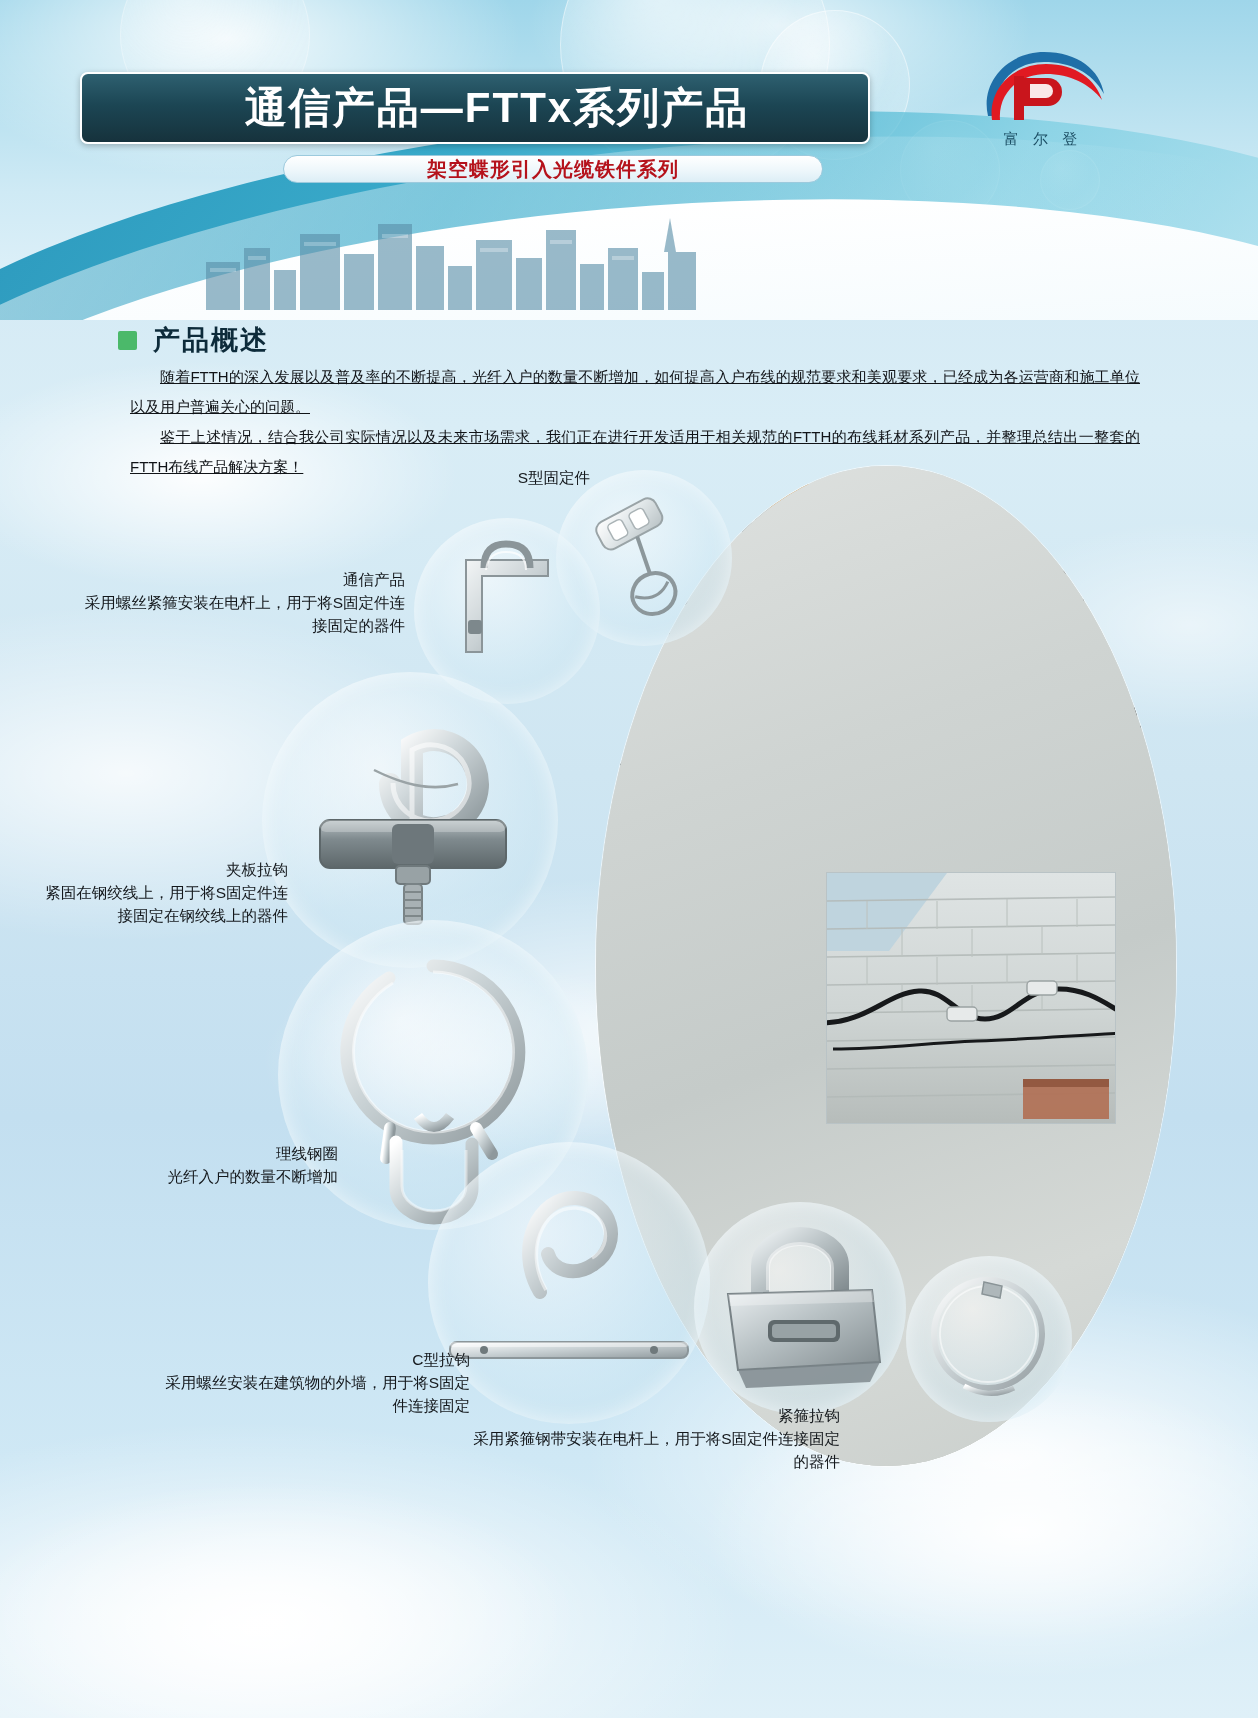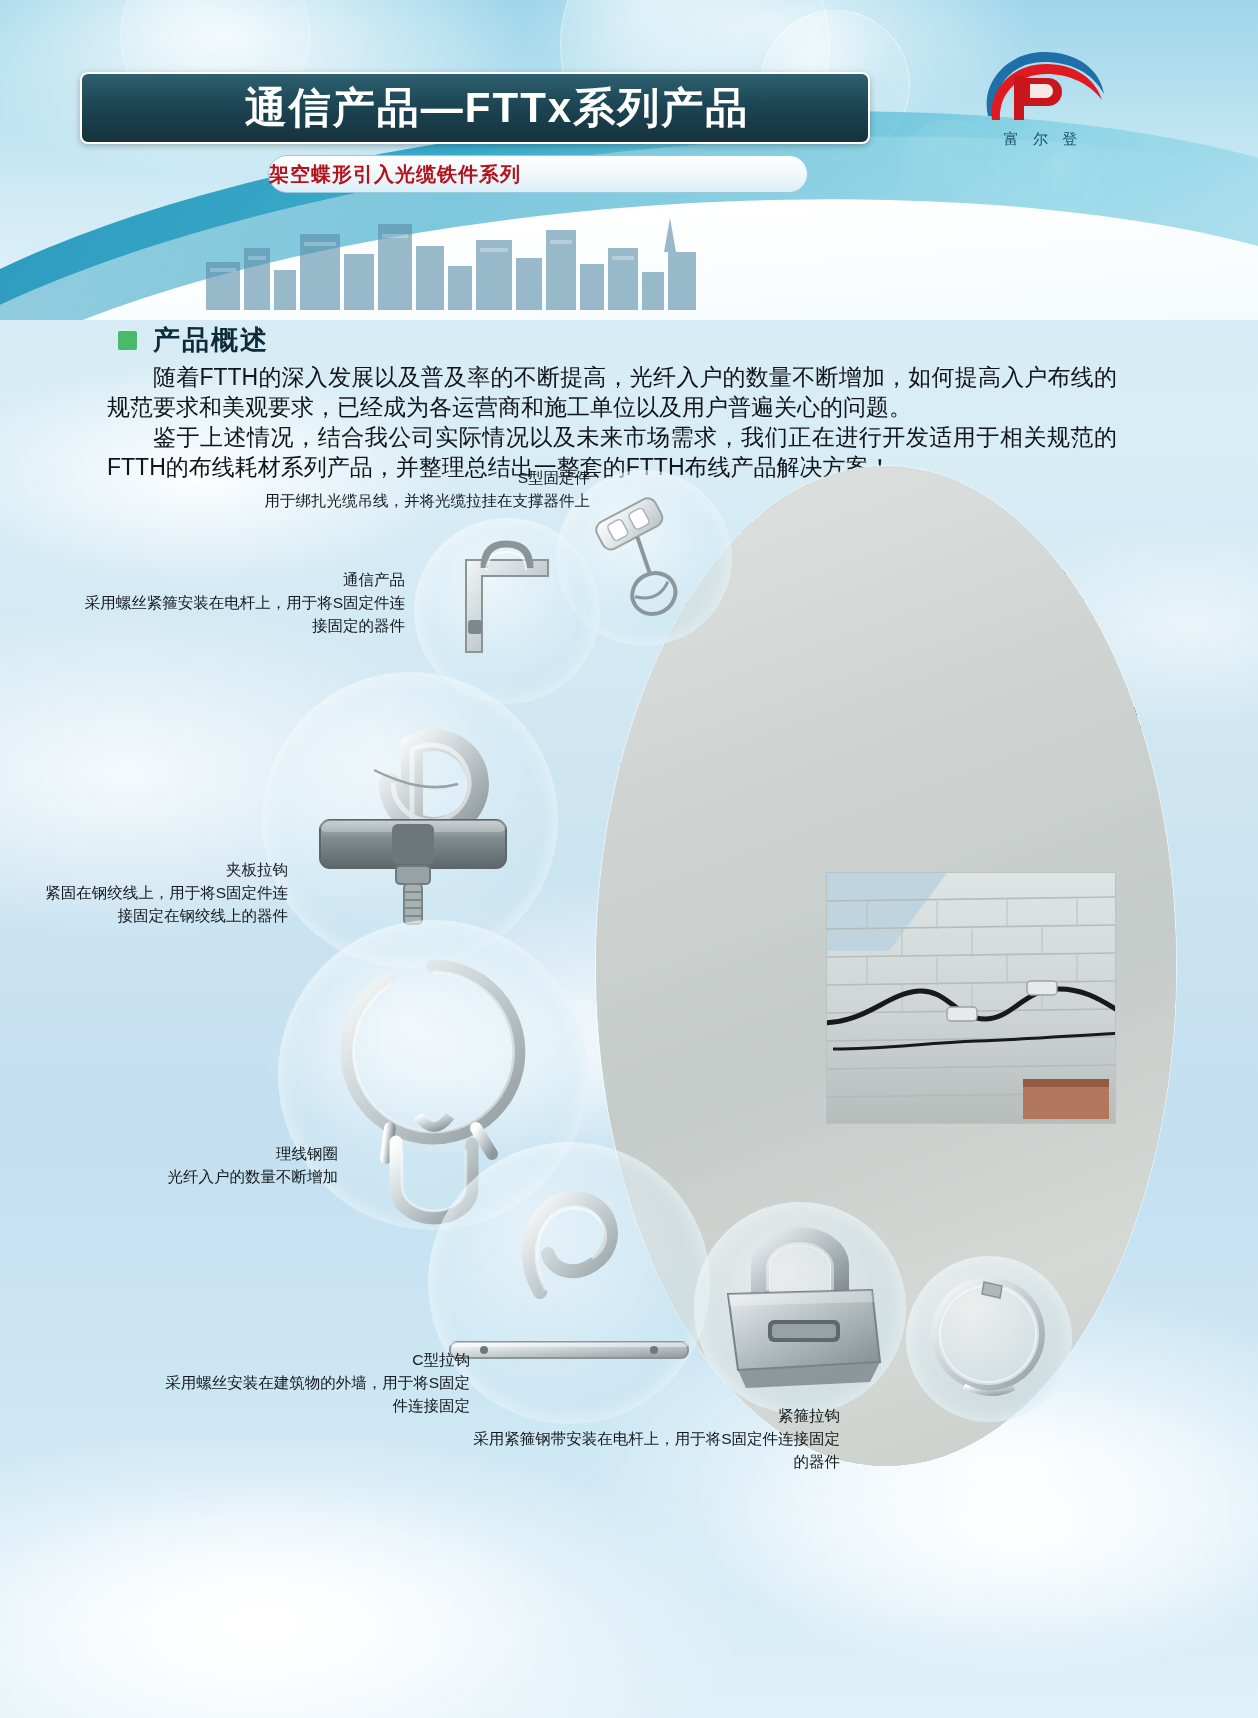--- a/index.html
+++ b/index.html
@@ -110,29 +110,30 @@
   .title-plate .title-text {
     color: #ffffff;
     font-size: 42px;
     font-weight: bold;
     letter-spacing: 2px;
     white-space: nowrap;
     margin-left: 44px;
   }
   .subtitle-plate {
     position: absolute;
-    left: 268px;
+    left: 283px;
     top: 155px;
     width: 540px;
-    height: 38px;
+    height: 28px;
     border-radius: 19px;
     background: linear-gradient(180deg, #ffffff 0%, #eef7fb 55%, #dceef6 100%);
     border: 1px solid #9ccadd;
     display: flex;
     align-items: center;
+    justify-content: center;
   }
   .subtitle-plate .subtitle-text {
     color: #b5121b;
     font-size: 20px;
     font-weight: bold;
     letter-spacing: 1px;
     white-space: nowrap;
   }
 
   .logo-wrap {
@@ -168,27 +169,28 @@
   }
   .section-title {
     font-size: 27px;
     font-weight: bold;
     color: #0d2b3a;
     letter-spacing: 2px;
   }
 
   .body-text {
     position: absolute;
-    left: 107px;
+    left: 130px;
     top: 362px;
     width: 1010px;
-    font-size: 23px;
+    font-size: 15px;
     line-height: 30px;
     color: #111418;
     text-align: justify;
+    text-decoration: underline;
   }
   .body-text p { margin: 0; text-indent: 2em; }
 
   
   .photo-oval {
     position: absolute;
     left: 596px;
     top: 466px;
     width: 580px;
     height: 1000px;
@@ -475,21 +477,20 @@
         <rect x="70" y="42" width="16" height="18" rx="4" fill="#ffffff" stroke="#aab3b6" stroke-width="1.5"></rect>
         <rect x="94" y="42" width="16" height="18" rx="4" fill="#ffffff" stroke="#aab3b6" stroke-width="1.5"></rect>
         <path d="M92 66 L86 104" stroke="#8c979b" stroke-width="4" fill="none"></path>
         <ellipse cx="80" cy="124" rx="22" ry="20" fill="none" stroke="#8c979b" stroke-width="4"></ellipse>
         <path d="M62 118 q18 16 36 2" stroke="#8c979b" stroke-width="3" fill="none"></path>
       </g>
     </svg>
   </div>
   <div class="caption cap-right" style="left:190px; top:466px; width:400px;">
     <div class="cap-title">S型固定件</div>
-    <div>用于绑扎光缆吊线，并将光缆拉挂在支撑器件上</div>
   </div>
 
   <div class="prod-circle" style="left:414px; top:518px; width:186px; height:186px;">
     <svg width="186" height="186" viewBox="0 0 186 186">
       <defs>
         <linearGradient id="chg" x1="0" y1="0" x2="1" y2="1">
           <stop offset="0%" stop-color="#f2f5f6"></stop>
           <stop offset="50%" stop-color="#c9d1d4"></stop>
           <stop offset="100%" stop-color="#97a1a5"></stop>
         </linearGradient>

